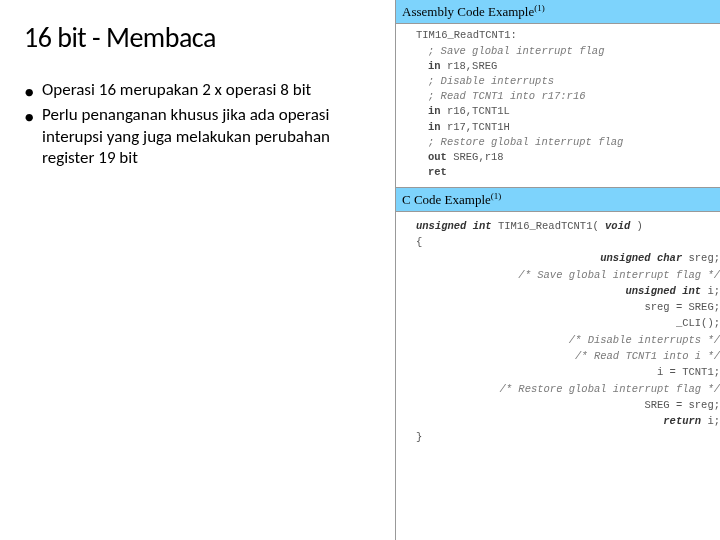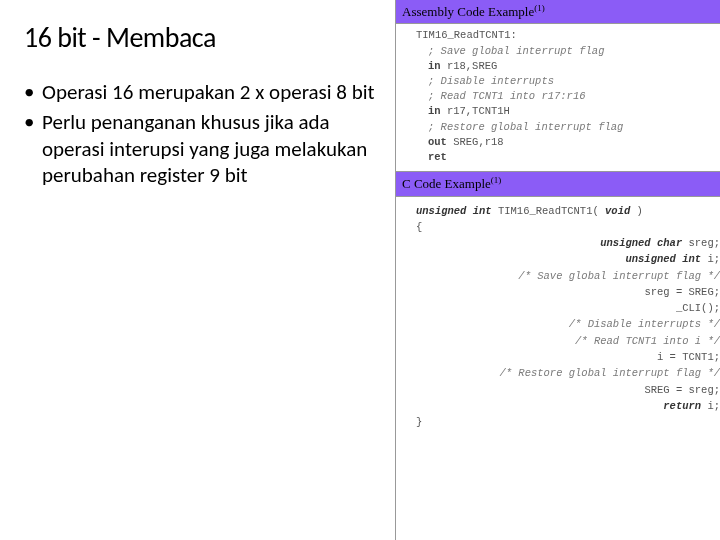--- a/index.html
+++ b/index.html
@@ -17,21 +17,21 @@
   }
   .slide-title {
     font-size: 28px;
     font-weight: 400;
     color: #000;
     margin-bottom: 24px;
     letter-spacing: -0.5px;
   }
   .bullet-list {
     list-style: none;
-    font-size: 21px;
+    font-size: 17px;
     color: #000;
     line-height: 1.25;
   }
   .bullet-list li {
     position: relative;
     padding-left: 18px;
     margin-bottom: 4px;
   }
   .bullet-list li::before {
     content: "•";
@@ -45,21 +45,21 @@
     border-left: 1px solid #999;
     font-family: "Times New Roman", Times, serif;
     font-size: 11px;
     color: #000;
   }
   .code-section-header {
     border-top: 1px solid #999;
     border-bottom: 1px solid #999;
     padding: 3px 6px;
     font-size: 13px;
-    background: #8b5cf6;
+    background: #7dd3fc;
   }
   .code-section-header:first-child { border-top: none; }
   .sup { font-size: 9px; vertical-align: super; }
   .code-body {
     padding: 4px 12px 6px 0;
     font-family: "Courier New", Courier, monospace;
     font-size: 10.5px;
     line-height: 1.45;
     color: #555;
   }
@@ -88,52 +88,53 @@
   .c-kw { font-weight: bold; color: #333; font-style: italic; }
   .c-comment { font-style: italic; color: #7a7a7a; }
 </style>
 </head>
 <body>
 
 <div class="left-panel">
   <h1 class="slide-title">16 bit - Membaca</h1>
   <ul class="bullet-list">
     <li>Operasi 16 merupakan 2 x operasi 8 bit</li>
-    <li>Perlu penanganan khusus jika ada operasi interupsi yang juga melakukan perubahan register 9 bit</li>
+    <li>Perlu penanganan khusus jika ada operasi interupsi yang juga melakukan perubahan register 19 bit</li>
   </ul>
 </div>
 
 <div class="right-panel">
 
   <div class="code-section-header">
     <span>Assembly Code Example</span><span class="sup">(1)</span>
   </div>
   <div class="code-body">
     <div class="code-line label">TIM16_ReadTCNT1:</div>
     <div id="asm-lines">
         <div class="code-line comment-line">; Save global interrupt flag</div>
         <div class="code-line"><span class="instr-bold">in</span> r18,SREG</div>
         <div class="code-line comment-line">; Disable interrupts</div>
         <div class="code-line comment-line">; Read TCNT1 into r17:r16</div>
+        <div class="code-line"><span class="instr-bold">in</span> r16,TCNT1L</div>
         <div class="code-line"><span class="instr-bold">in</span> r17,TCNT1H</div>
         <div class="code-line comment-line">; Restore global interrupt flag</div>
         <div class="code-line"><span class="instr-bold">out</span> SREG,r18</div>
         <div class="code-line"><span class="instr-bold">ret</span></div>
       </div>
   </div>
 
   <div class="code-section-header">
     <span>C Code Example</span><span class="sup">(1)</span>
   </div>
   <div class="c-body">
     <div class="c-line"><span class="c-kw">unsigned int</span><span> TIM16_ReadTCNT1( </span><span class="c-kw">void</span><span> )</span></div>
     <div class="c-line">{</div>
     <div class="c-line inner"><span class="c-kw">unsigned char</span><span> sreg;</span></div>
+    <div class="c-line inner c-comment">/* Save global interrupt flag */</div>
     <div class="c-line inner"><span class="c-kw">unsigned int</span><span> i;</span></div>
-    <div class="c-line inner c-comment">/* Save global interrupt flag */</div>
     <div class="c-line inner">sreg = SREG;</div>
     <div class="c-line inner">_CLI();</div>
     <div class="c-line inner c-comment">/* Disable interrupts */</div>
     <div class="c-line inner c-comment">/* Read TCNT1 into i */</div>
     <div class="c-line inner">i = TCNT1;</div>
     <div class="c-line inner c-comment">/* Restore global interrupt flag */</div>
     <div class="c-line inner">SREG = sreg;</div>
     <div class="c-line inner"><span class="c-kw">return</span><span> i;</span></div>
     <div class="c-line">}</div>
   </div>

